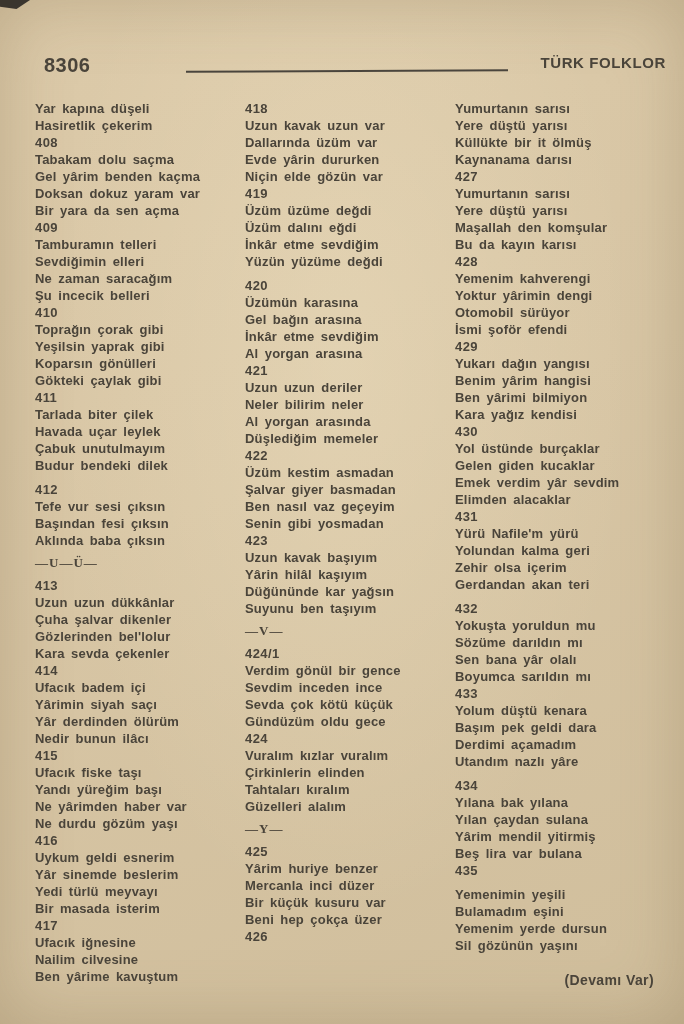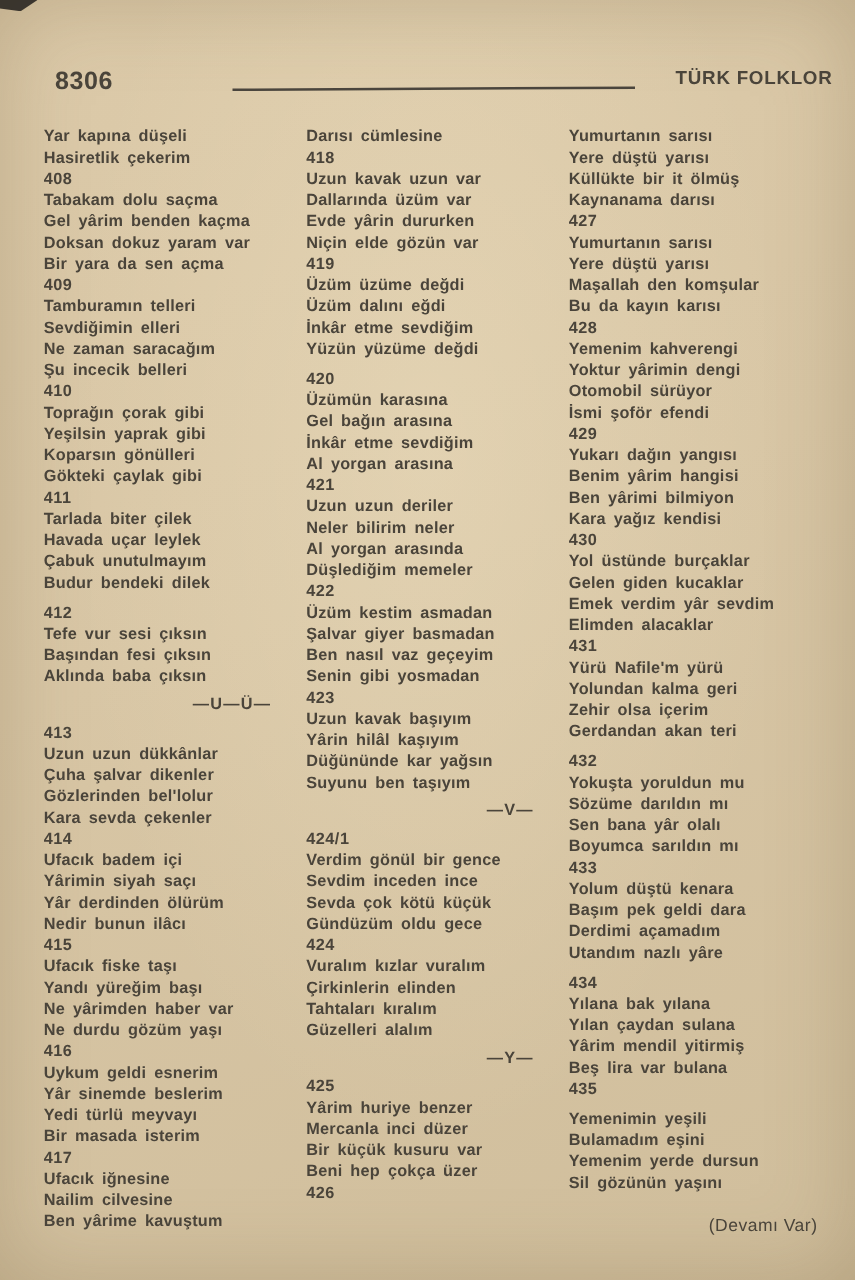--- a/index.html
+++ b/index.html
@@ -69,29 +69,30 @@
     line-height: 17px;
     letter-spacing: 0.2px;
     word-spacing: 2.5px;
     white-space: nowrap;
   }
   .col .line { height: 17px; }
   .col .num  { height: 17px; letter-spacing: 0.4px; }
   .col .div  {
     height: 17px;
     margin: 5px 28px 6px 0;
-    text-align: right;
+    text-align: left;
     letter-spacing: 1px;
+    font-family: Liberation Serif, serif;
   }
   .col .gap { margin-top: 7px; }
   
   .footer {
     position: absolute;
     top: 972px; right: 30px;
-    font-size: 14px; font-weight: normal;
+    font-size: 14px; font-weight: bold;
     letter-spacing: 0.4px;
     text-align: right;
   }
 </style>
 </head>
 <body>
 
 <div class="page">
   <div class="corner-mark"></div>
 
@@ -149,21 +150,20 @@
         <div class="line">Uykum geldi esnerim</div>
         <div class="line">Yâr sinemde beslerim</div>
         <div class="line">Yedi türlü meyvayı</div>
         <div class="line">Bir masada isterim</div>
         <div class="num">417</div>
         <div class="line">Ufacık iğnesine</div>
         <div class="line">Nailim cilvesine</div>
         <div class="line">Ben yârime kavuştum</div>
       </section>
     <section class="col">
-        <div class="line">Darısı cümlesine</div>
         <div class="num">418</div>
         <div class="line">Uzun kavak uzun var</div>
         <div class="line">Dallarında üzüm var</div>
         <div class="line">Evde yârin dururken</div>
         <div class="line">Niçin elde gözün var</div>
         <div class="num">419</div>
         <div class="line">Üzüm üzüme değdi</div>
         <div class="line">Üzüm dalını eğdi</div>
         <div class="line">İnkâr etme sevdiğim</div>
         <div class="line">Yüzün yüzüme değdi</div>

